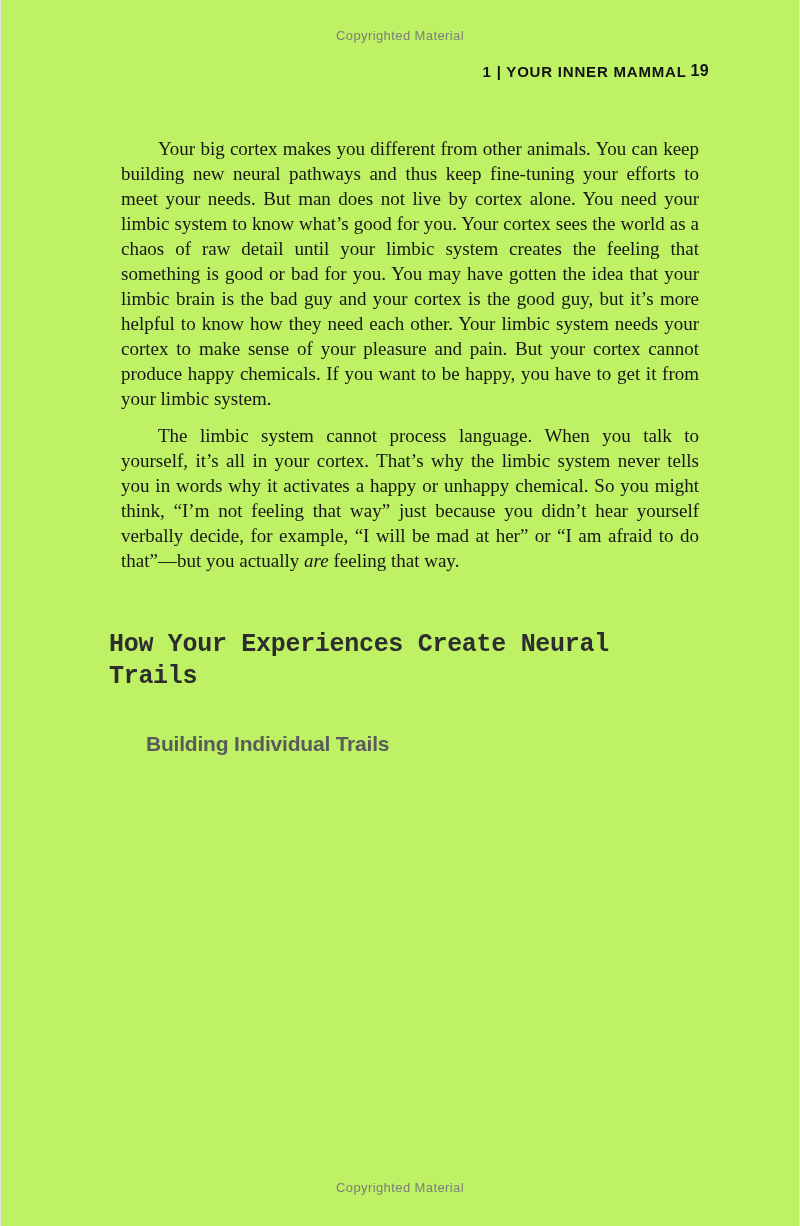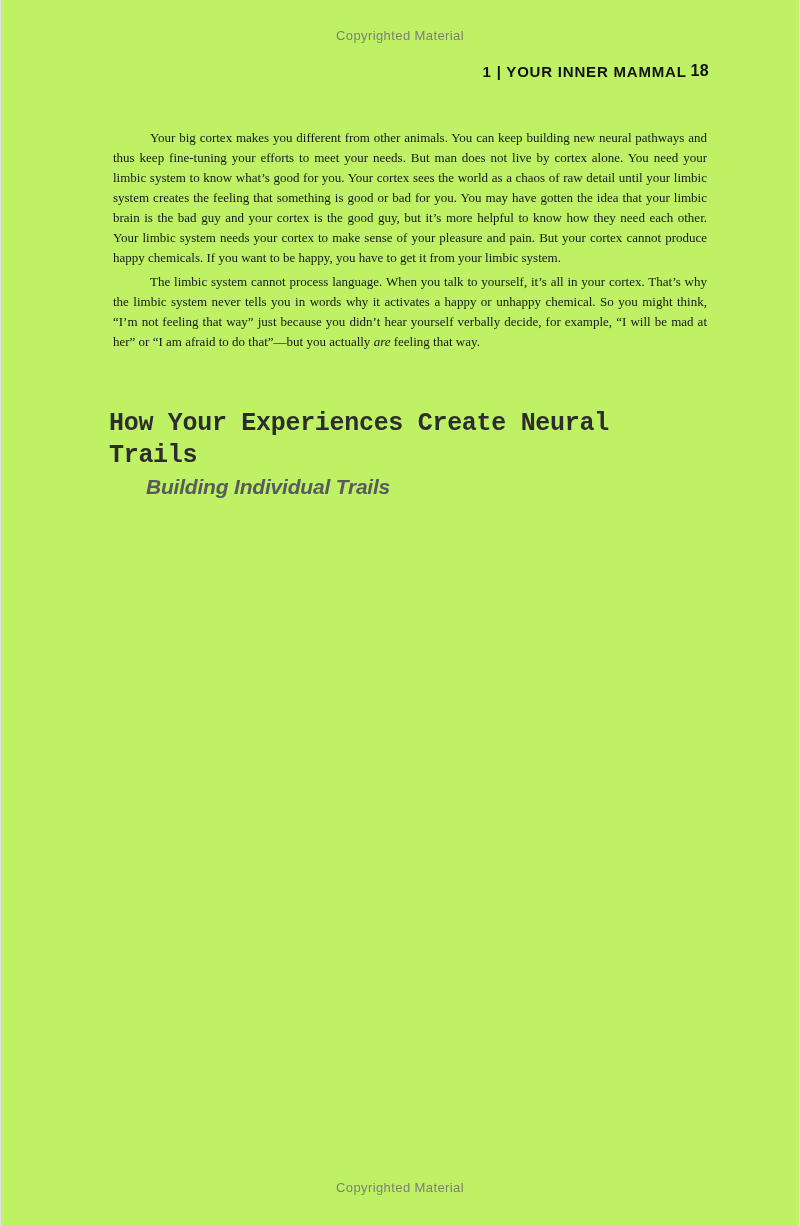--- a/index.html
+++ b/index.html
@@ -64,41 +64,41 @@
   .mainhead {
     margin: 56px 0 0 0;
     font-family: Liberation Mono, monospace;
     font-weight: 700;
     font-size: 25px;
     line-height: 32px;
     letter-spacing: -0.3px;
     color: #2d2d2d;
   }
   p.body {
-    margin: 4px;
-    font-size: 13px;
-    line-height: 20px;
+    margin: 12px;
+    font-size: 19px;
+    line-height: 25px;
     text-align: justify;
     color: #161616;
   }
   p.body.indent { text-indent: 37px; }
   p.body.after-head { margin-top: 30px; }
-  .subhead.second { margin-bottom: 2px; font-style: italic; }
+  .subhead.second { margin-top: 36px; margin-bottom: 2px; }
   em { font-style: italic; }
 </style>
 </head>
 <body>
 
 <div class="page">
 
   <div class="copyright top">Copyrighted Material</div>
 
   <div class="running-header">
     <span>1 | YOUR INNER MAMMAL</span>
-    <span class="pagenum">18</span>
+    <span class="pagenum">19</span>
   </div>
 
   <div class="content">
 
 
     <p class="body indent">Your big cortex makes you different from other animals. You can keep building new neural pathways and thus keep fine-tuning your efforts to meet your needs. But man does not live by cortex alone. You need your limbic system to know what’s good for you. Your cortex sees the world as a chaos of raw detail until your limbic system creates the feeling that something is good or bad for you. You may have gotten the idea that your limbic brain is the bad guy and your cortex is the good guy, but it’s more helpful to know how they need each other. Your limbic system needs your cortex to make sense of your pleasure and pain. But your cortex cannot produce happy chemicals. If you want to be happy, you have to get it from your limbic system.</p>
 
     <p class="body indent"><span>The limbic system cannot process language. When you talk to yourself, it’s all in your cortex. That’s why the limbic system never tells you in words why it activates a happy or unhappy chemical. So you might think, “I’m not feeling that way” just because you didn’t hear yourself verbally decide, for example, “I will be mad at her” or “I am afraid to do that”—but you actually </span><em>are</em><span> feeling that way.</span></p>
 
     <h1 class="mainhead">How Your Experiences Create Neural Trails</h1>

